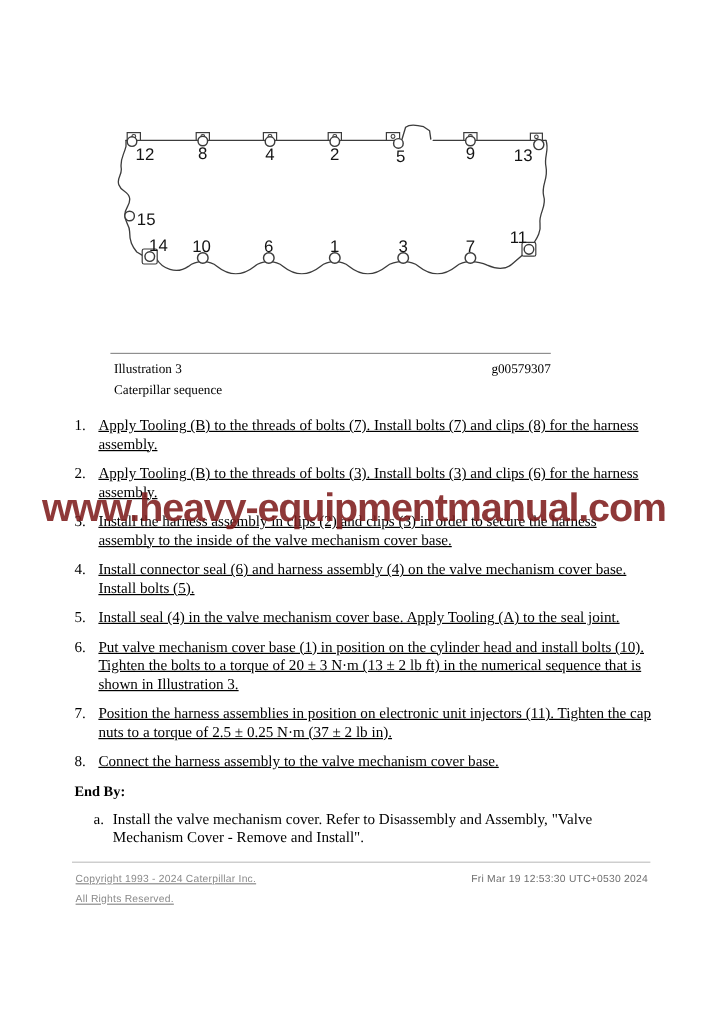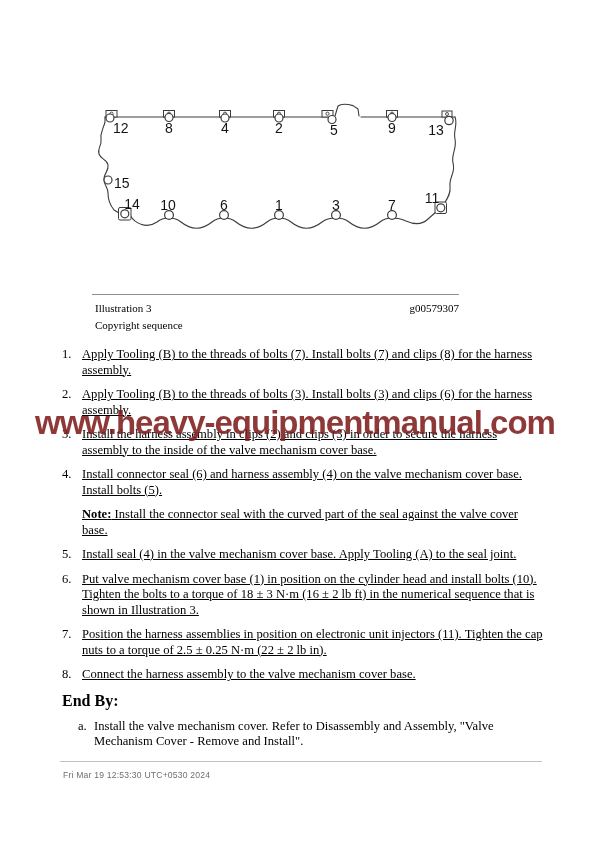--- a/index.html
+++ b/index.html
@@ -22,21 +22,21 @@
     font-size:11px;line-height:13px;align-items:flex-end;}
   .cap-sub{margin:4px 0 0 95px;font-size:11px;line-height:13px;}
   
   .steps{margin:15px 55px 0 62px;font-size:12.6px;line-height:15.5px;}
   .step{display:flex;gap:5px;margin-bottom:9px;}
   .step .num{flex:none;width:15px;}
   .step .body{flex:1;text-decoration:underline;}
   .note{margin-top:9px;}
   .bold{font-weight:bold;}
   
-  .endby-head{margin:8px 0 9px 62px;font-size:16px;font-weight:bold;}
+  .endby-head{margin:8px 0 9px 62px;font-size:12px;font-weight:bold;}
   .sub-steps{margin:0 55px 0 78px;font-size:12.6px;line-height:15.5px;}
   .sub-step{display:flex;gap:4px;}
   .sub-step .num{flex:none;width:12px;}
   
   .foot-rule{margin:11px 58px 0 60px;border:0;border-top:1.5px solid #c2c2c2;}
   .footer{display:flex;justify-content:space-between;align-items:flex-start;
     margin-top:8px;padding:0 60px 0 63px;
     font-family:"Liberation Sans",sans-serif;font-size:8.6px;letter-spacing:.2px;color:#8a8a8a;}
   .footer a{color:#8a8a8a;text-decoration:underline;display:block;margin-bottom:7px;}
   .timestamp{color:#6f6f6f;}
@@ -122,66 +122,69 @@
     </g>
   </svg>
 </div>
 
 <hr class="cap-rule">
 
 <div class="cap-row">
   <span>Illustration 3</span>
   <span>g00579307</span>
 </div>
-<div class="cap-sub">Copyright sequence</div>
+<div class="cap-sub">Caterpillar sequence</div>
 
 <div class="steps">
   <div class="step">
     <span class="num">1.</span>
     <span class="body">Apply Tooling (B) to the threads of bolts (7). Install bolts (7) and clips (8) for the harness assembly.</span>
   </div>
   <div class="step">
     <span class="num">2.</span>
     <span class="body">Apply Tooling (B) to the threads of bolts (3). Install bolts (3) and clips (6) for the harness assembly.</span>
   </div>
   <div class="step">
     <span class="num">3.</span>
     <span class="body">Install the harness assembly in clips (2) and clips (3) in order to secure the harness assembly to the inside of the valve mechanism cover base.</span>
   </div>
   <div class="step">
     <span class="num">4.</span>
     <span class="body">
       <span>Install connector seal (6) and harness assembly (4) on the valve mechanism cover base. Install bolts (5).</span>
-      <div class="note"><span class="bold">Note:</span><span> Install the connector seal with the curved part of the seal against the valve cover base.</span></div>
     </span>
   </div>
   <div class="step">
     <span class="num">5.</span>
     <span class="body">Install seal (4) in the valve mechanism cover base. Apply Tooling (A) to the seal joint.</span>
   </div>
   <div class="step">
     <span class="num">6.</span>
-    <span class="body">Put valve mechanism cover base (1) in position on the cylinder head and install bolts (10). Tighten the bolts to a torque of 18 ± 3 N·m (16 ± 2 lb ft) in the numerical sequence that is shown in Illustration 3.</span>
+    <span class="body">Put valve mechanism cover base (1) in position on the cylinder head and install bolts (10). Tighten the bolts to a torque of 20 ± 3 N·m (13 ± 2 lb ft) in the numerical sequence that is shown in Illustration 3.</span>
   </div>
   <div class="step">
     <span class="num">7.</span>
-    <span class="body">Position the harness assemblies in position on electronic unit injectors (11). Tighten the cap nuts to a torque of 2.5 ± 0.25 N·m (22 ± 2 lb in).</span>
+    <span class="body">Position the harness assemblies in position on electronic unit injectors (11). Tighten the cap nuts to a torque of 2.5 ± 0.25 N·m (37 ± 2 lb in).</span>
   </div>
   <div class="step">
     <span class="num">8.</span>
     <span class="body">Connect the harness assembly to the valve mechanism cover base.</span>
   </div>
 </div>
 
 <div class="endby-head">End By:</div>
 
 <div class="sub-steps">
   <div class="sub-step">
     <span class="num">a.</span>
     <span class="body">Install the valve mechanism cover. Refer to Disassembly and Assembly, "Valve Mechanism Cover - Remove and Install".</span>
   </div>
 </div>
 
 <hr class="foot-rule">
 
 <div class="footer">
+  <div>
+    <a href="#">Copyright 1993 - 2024 Caterpillar Inc.</a>
+    <a href="#">All Rights Reserved.</a>
+  </div>
   <div class="timestamp">Fri Mar 19 12:53:30 UTC+0530 2024</div>
 </div>
 
 </body></html>

